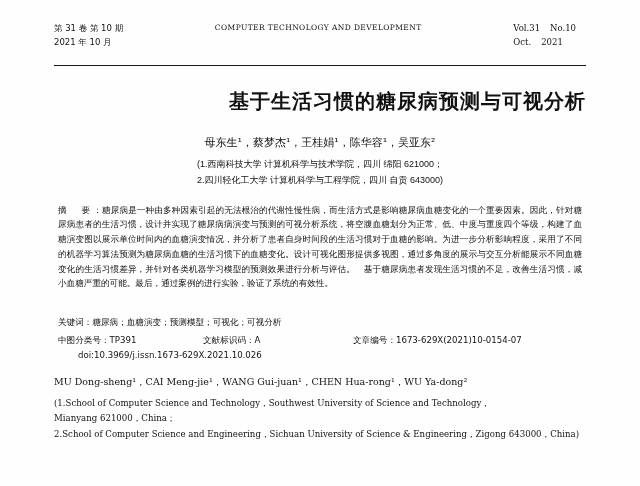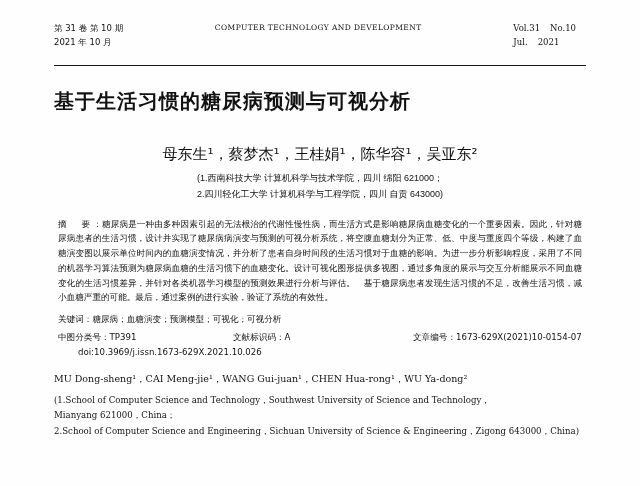--- a/index.html
+++ b/index.html
@@ -65,33 +65,33 @@
   .mh-right .r1 span { margin-right: 10px; }
   .mh-right .r2 span { margin-right: 10px; }
   .rule {
     border: 0;
     border-top: 1px solid #1a1a1a;
     margin: 3px 0 0 0;
   }
 
   
   .title-cn {
-    text-align: left;
+    text-align: right;
     font-size: 20px;
     font-weight: bold;
     letter-spacing: 1px;
     font-family: "DejaVu Sans", "Liberation Sans", sans-serif;
     margin-top: 22px;
   }
 
   
   .authors-cn {
     text-align: center;
-    font-size: 15px;
-    margin-top: 30px;
+    font-size: 11px;
+    margin-top: 20px;
     font-family: "DejaVu Sans", "Liberation Sans", sans-serif;
   }
 
   .affil-cn {
     text-align: center;
     font-size: 9px;
     line-height: 1.75;
     margin-top: 7px;
     font-family: Liberation Sans, sans-serif;
   }
@@ -103,33 +103,32 @@
     line-height: 1.72;
     text-align: justify;
     font-family: "DejaVu Sans", "Liberation Sans", sans-serif;
     padding: 0 4px;
   }
   .abstract .lbl {
     letter-spacing: 3px;
     font-weight: normal;
   }
   .kw {
-    margin-top: 7px;
+    margin-top: 24px;
     font-size: 8.6px;
     line-height: 1.7;
     font-family: "DejaVu Sans", "Liberation Sans", sans-serif;
     padding: 0 4px;
   }
   .meta-row {
     margin-top: 5px;
     font-size: 8.6px;
     display: flex;
     font-family: "DejaVu Sans", "Liberation Sans", sans-serif;
     padding: 0 4px;
-    gap: 30px;
   }
   .meta-row .c1 { width: 145px; }
   .meta-row .c2 { width: 150px; }
   .meta-row .c3 { flex: 1; }
   .doi {
     margin-top: 3px;
     font-size: 8.6px;
     font-family: "DejaVu Sans", "Liberation Sans", sans-serif;
     padding: 0 4px;
     margin-left: 20px;
@@ -166,21 +165,21 @@
       <div>2021 年 10 月</div>
     </div>
     <div class="mh-center">
       <div class="mh-title-en">COMPUTER TECHNOLOGY AND DEVELOPMENT</div>
     </div>
     <div class="mh-right">
       <div class="r1">
         <span>Vol.31</span><span>No.10</span>
       </div>
       <div class="r2">
-        <span>Jul.</span><span>2021</span>
+        <span>Oct.</span><span>2021</span>
       </div>
     </div>
   </div>
   <hr class="rule">
 
   <h1 class="title-cn">基于生活习惯的糖尿病预测与可视分析</h1>
 
   <div class="authors-cn">母东生¹，蔡梦杰¹，王桂娟¹，陈华容¹，吴亚东²</div>
 
   <div class="affil-cn">

